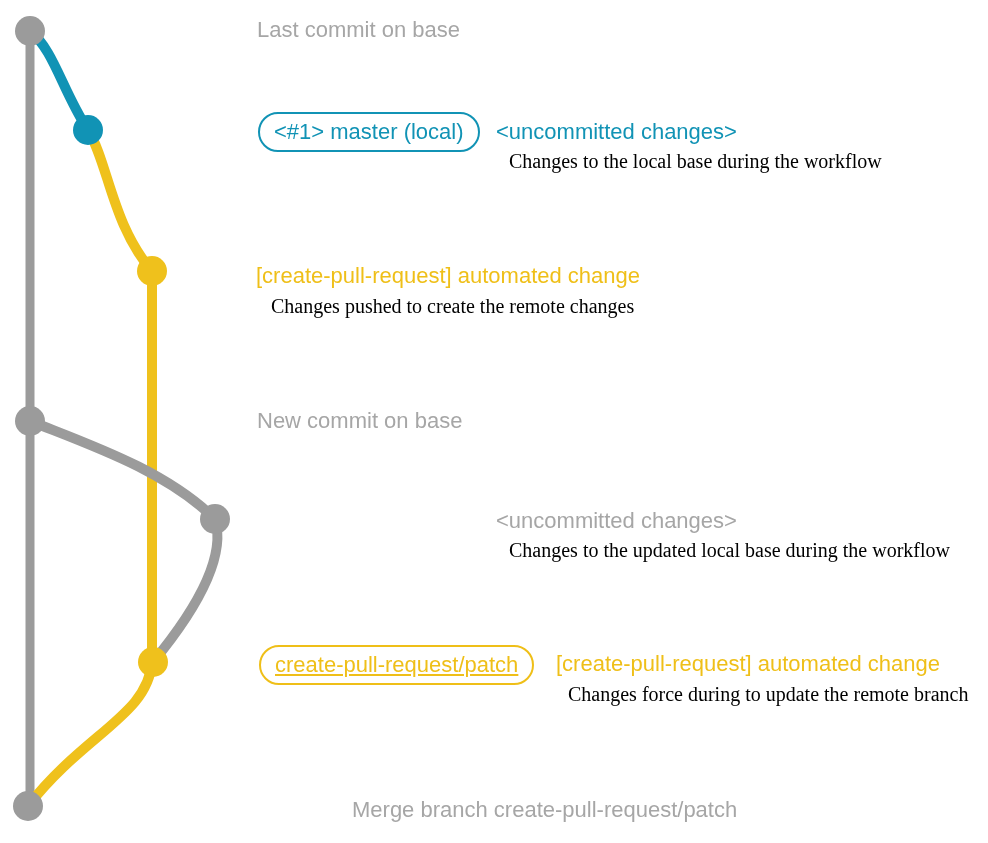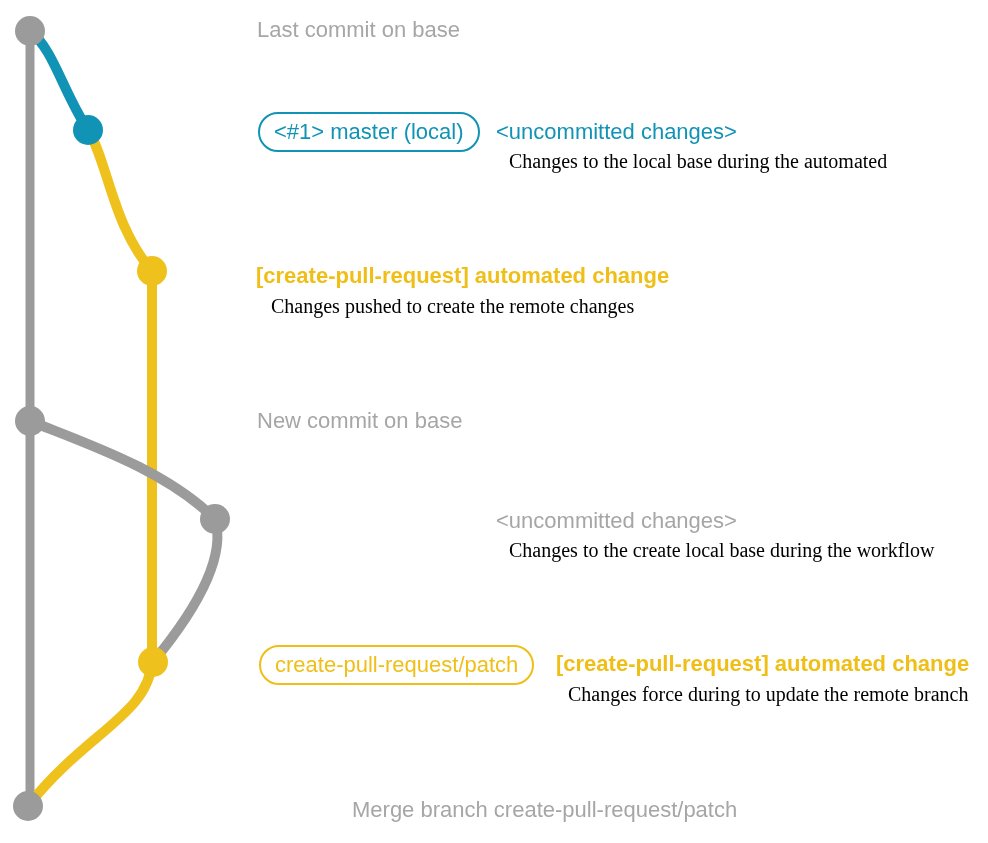--- a/index.html
+++ b/index.html
@@ -29,23 +29,23 @@
     border-radius:20px;
     display:flex;align-items:center;
     padding:0 14px;
     font:22px "Liberation Sans",sans-serif;
     white-space:nowrap;
     box-sizing:content-box;
     text-align:right;
   }
   .gray-text{color:#a6a6a6;}
   .teal-text{color:#1193b5;}
-  .yellow-text{color:#efbf18;font-weight:bold;}
+  .yellow-text{color:#efbf18;}
   .teal-badge{border-color:#1193b5;color:#1193b5;}
-  .yellow-badge{border-color:#efbf18;color:#efbf18;}
+  .yellow-badge{border-color:#efbf18;color:#efbf18;text-decoration:underline;}
   .gray-badge{border-color:#a6a6a6;color:#a6a6a6;}
 </style>
 </head>
 <body>
 
 <div class="canvas">
 
   <svg class="graph-svg" width="250" height="843" viewBox="0 0 250 843">
 
     <path d="M 30 31 L 30 806" fill="none" stroke-width="9" stroke-linecap="round" stroke="#9b9b9b"></path>
@@ -70,29 +70,29 @@
     <circle cx="153" cy="662" r="15" fill="#efc11c"></circle>
     <circle cx="28" cy="806" r="15" fill="#9b9b9b"></circle>
   </svg>
 
   <div class="label gray-text" style="left:257px;top:16px">Last commit on base</div>
 
   <div class="badge teal-badge" style="left:258px;top:112px">
     <span>&lt;#1&gt; master (local)</span>
   </div>
   <div class="label teal-text" style="left:496px;top:118px">&lt;uncommitted changes&gt;</div>
-  <div class="desc" style="left:509px;top:148px">Changes to the local base during the automated</div>
+  <div class="desc" style="left:509px;top:148px">Changes to the local base during the workflow</div>
 
   <div class="label yellow-text" style="left:256px;top:262px">[create-pull-request] automated change</div>
   <div class="desc" style="left:271px;top:293px">Changes pushed to create the remote changes</div>
 
   <div class="label gray-text" style="left:257px;top:407px">New commit on base</div>
 
   <div class="label gray-text" style="left:496px;top:507px">&lt;uncommitted changes&gt;</div>
-  <div class="desc" style="left:509px;top:537px">Changes to the create local base during the workflow</div>
+  <div class="desc" style="left:509px;top:537px">Changes to the updated local base during the workflow</div>
 
   <div class="badge yellow-badge" style="left:259px;top:645px">
     <span>create-pull-request/patch</span>
   </div>
   <div class="label yellow-text" style="left:556px;top:650px">[create-pull-request] automated change</div>
   <div class="desc" style="left:568px;top:681px">Changes force during to update the remote branch</div>
 
   <div class="label gray-text" style="left:352px;top:796px">Merge branch create-pull-request/patch</div>
 
 </div>

